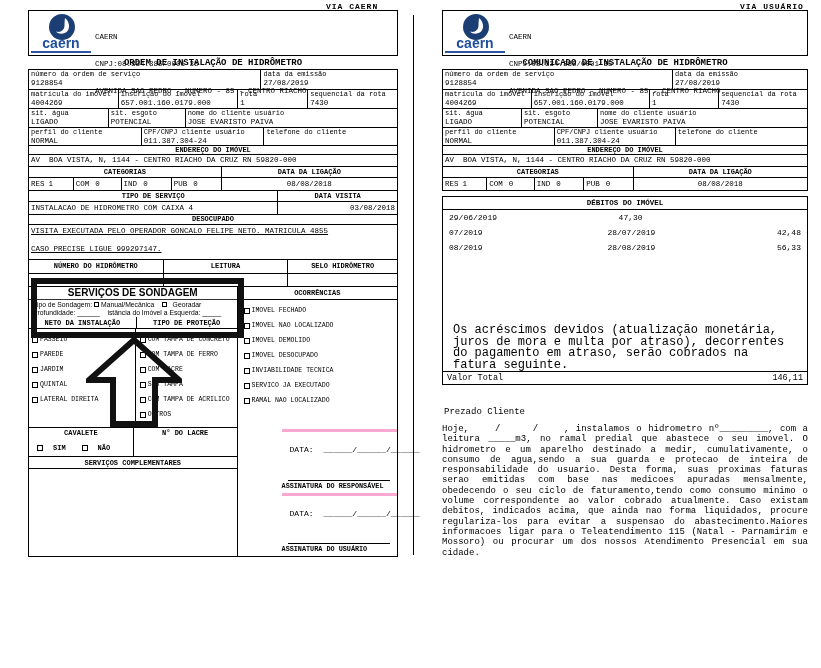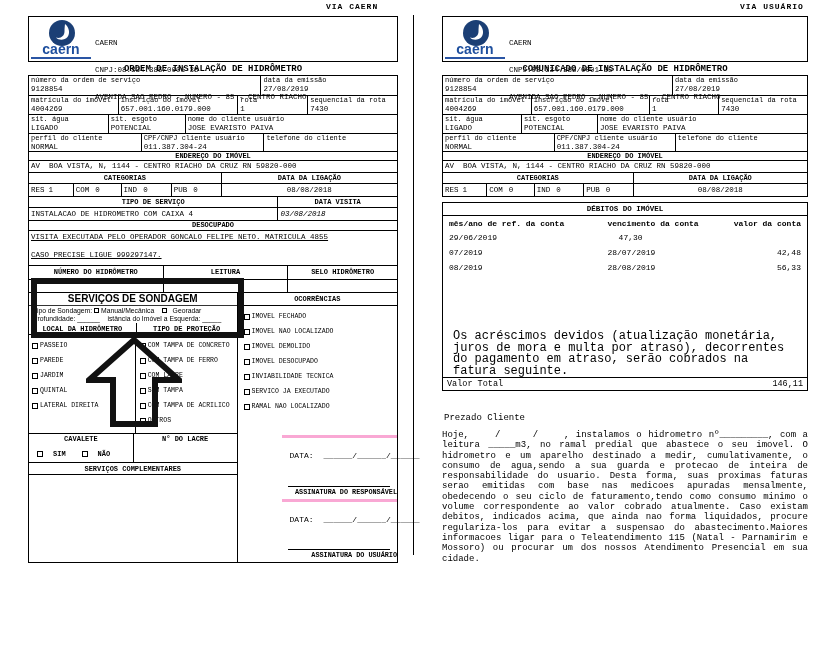--- a/index.html
+++ b/index.html
@@ -5,21 +5,21 @@
   html,body{margin:0;padding:0;}
   body{
     width:821px;height:668px;position:relative;background:#ffffff;
     font-family:"Liberation Mono","DejaVu Sans Mono",monospace;color:#000;
   }
   *{box-sizing:border-box;}
   .via{position:absolute;top:2px;font-size:8px;font-weight:bold;letter-spacing:1px;white-space:pre;}
   #via-caern{left:326px;}
   #via-usuario{left:740px;}
   .divider{position:absolute;left:413px;top:15px;height:540px;border-left:1px solid #000;}
-  .form{position:absolute;top:16px;}
+  .form{position:absolute;top:10px;}
   #form-left{left:28px;width:370px;}
   #form-right{left:442px;width:366px;}
 
   
   .hbox{border:1px solid #000;height:46px;display:flex;position:relative;}
   .logo{width:66px;position:relative;}
   .logo svg{position:absolute;left:19px;top:2px;}
   .logo .wordmark{
     position:absolute;left:2px;top:24px;width:60px;text-align:center;
     font-family:"Liberation Sans",sans-serif;font-weight:bold;font-size:14px;
@@ -63,21 +63,21 @@
   .simnao .c{display:flex;align-items:center;gap:8px;font-size:7px;font-weight:bold;padding-left:8px;}
   .servhdr{border-top:1px solid #000;border-bottom:1px solid #000;height:13px;line-height:12px;}
   .bfill{flex:1;}
 
   .occ-hdr{height:13px;line-height:12px;border-bottom:1px solid #000;}
   .occ-list{padding:3px 0 0 6px;}
   .sigbox{border-top:3px solid #f9a8d4;height:64px;display:flex;flex-direction:column;margin-left:44px;}
   .sigbox.b2{height:63px;}
   .dataline{display:flex;gap:10px;padding:13px 8px 0 8px;font-size:8px;white-space:pre;}
   .sigline{margin:auto auto 1px auto;width:88%;border-bottom:1px solid #000;}
-  .siglabel{font-size:6.8px;font-weight:bold;text-align:right;margin-bottom:3px;white-space:pre;}
+  .siglabel{font-size:6.8px;font-weight:bold;text-align:left;margin-bottom:3px;white-space:pre;}
 
   
   .debbox{border:1px solid #000;margin-top:5px;height:189px;display:flex;flex-direction:column;}
   .deb-hdr{height:13px;line-height:12px;border-bottom:1px solid #000;font-size:7.5px;}
   .deb-cols{display:flex;padding:3px 6px 0 6px;font-size:8px;font-weight:bold;height:14px;white-space:pre;}
   .deb-row{display:flex;padding:0 6px;font-size:8px;height:15px;line-height:15px;white-space:pre;}
   .dc1{width:45%;} .dc2{width:33%;} .dc3{width:22%;text-align:right;}
   .deb-note{padding:0 10px;font-size:12px;line-height:11.5px;text-align:left;}
   .deb-total{border-top:1px solid #000;display:flex;justify-content:space-between;padding:1px 4px;font-size:8.5px;margin-top:auto;height:13px;}
   .saudacao{margin-top:22px;font-size:9px;padding-left:2px;}
@@ -204,21 +204,21 @@
       </div>
     </div>
     <div class="row" style="height:11px;">
       <div class="c first hdr" style="width:67.5%;line-height:10px;">TIPO DE SERVIÇO</div>
       <div class="c hdr" style="width:32.5%;line-height:10px;">DATA VISITA</div>
     </div>
     <div class="row" style="height:13px;">
       <div class="c first cellrow" style="width:67.5%;">
         <span>INSTALACAO DE HIDROMETRO COM CAIXA 4</span>
       </div>
-      <div class="c cellrow" style="width:32.5%;justify-content:flex-start;font-style:italic;">
+      <div class="c cellrow" style="width:32.5%;justify-content:flex-end;">
         <span>03/08/2018</span>
       </div>
     </div>
     <div class="row" style="height:10px;">
       <div class="c first hdr" style="width:100%;line-height:9px;">DESOCUPADO</div>
     </div>
     <div class="row" style="height:35px;">
       <div class="c first" style="width:100%;padding-top:2px;text-decoration:underline;">
         <span class="val">VISITA EXECUTADA PELO OPERADOR GONCALO FELIPE NETO. MATRICULA 4855</span>
         <span class="val" style="margin-top:9px;">CASO PRECISE LIGUE 999297147.</span>
@@ -236,21 +236,21 @@
     </div>
 
     <div class="row bsec">
       <div class="bleft">
         <div class="sond">
           <div class="sond-title">SERVIÇOS DE SONDAGEM</div>
           <div class="sond-lines"><span>Tipo de Sondagem:</span> <span class="cb sm"></span><span>Manual/Mecânica</span>    <span class="cb sm"></span>  <span>Georadar</span>
 <span>Profundidade: ______    istância do Imóvel a Esquerda: _____</span></div>
         </div>
         <div class="sond-hdr">
-          <div class="c first hdr" style="width:51.4%;line-height:10px;">LOCAL DA HIDRÔMETRO</div>
+          <div class="c first hdr" style="width:51.4%;line-height:10px;">NETO DA INSTALAÇÃO</div>
           <div class="c hdr" style="width:48.6%;line-height:10px;">TIPO DE PROTEÇÃO</div>
         </div>
         <div class="chk-area">
           <div class="chk-col c1">
             <div class="chk-item"><span class="cb"></span><span>PASSEIO</span></div>
             <div class="chk-item"><span class="cb"></span><span>PAREDE</span></div>
             <div class="chk-item"><span class="cb"></span><span>JARDIM</span></div>
             <div class="chk-item"><span class="cb"></span><span>QUINTAL</span></div>
             <div class="chk-item"><span class="cb"></span><span>LATERAL DIREITA</span></div>
           </div>
@@ -413,25 +413,20 @@
           <span>0</span>
       </div>
       <div class="c cellrow" style="width:47.9%;justify-content:center;">
         <span>08/08/2018</span>
       </div>
     </div>
   </div>
 
   <div class="debbox">
     <div class="deb-hdr hdr">DÉBITOS DO IMÓVEL</div>
-    <div class="deb-cols">
-      <span class="dc1">mês/ano de ref. da conta</span>
-      <span class="dc2">vencimento da conta</span>
-      <span class="dc3">valor da conta</span>
-    </div>
     <div class="deb-row">
       <span class="dc2">29/06/2019</span>
       <span class="dc3">47,30</span>
     </div>
     <div class="deb-row">
       <span class="dc1">07/2019</span>
       <span class="dc2">28/07/2019</span>
       <span class="dc3">42,48</span>
     </div>
     <div class="deb-row">

